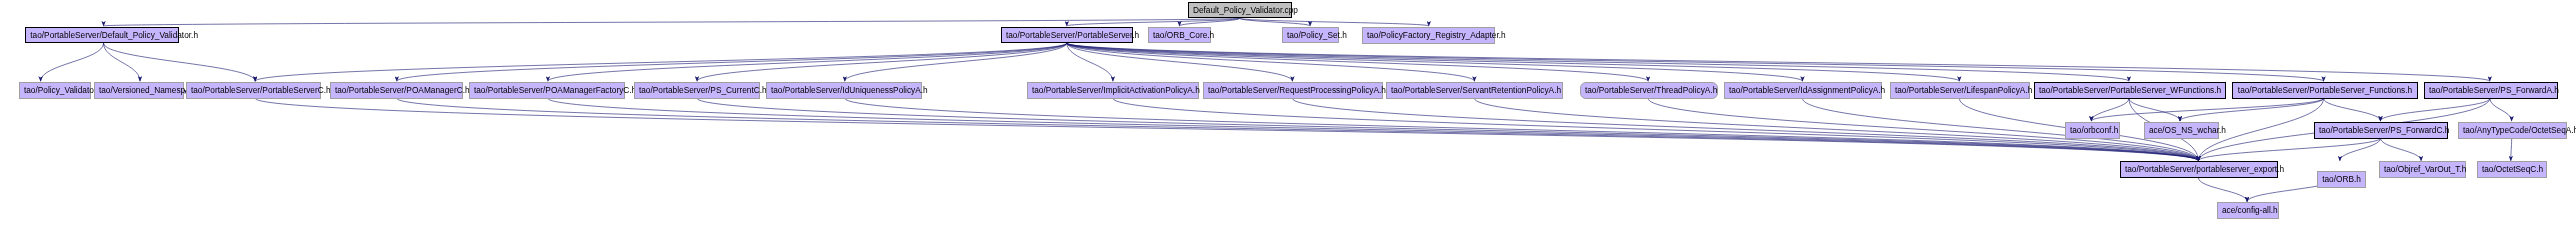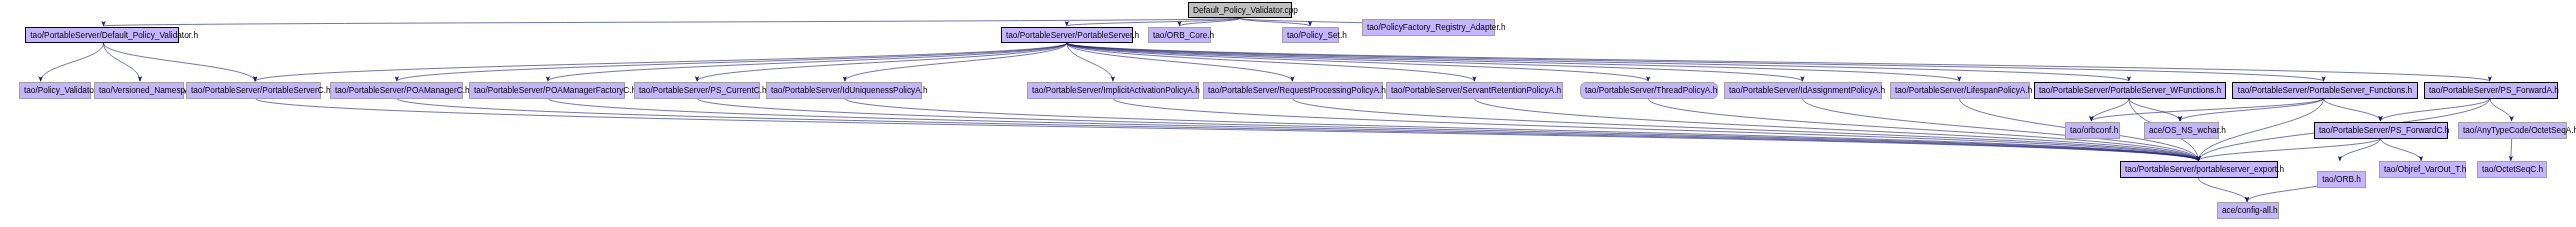--- a/index.html
+++ b/index.html
@@ -108,21 +108,21 @@
         <path d="M3545,178 C3545,228.85 3978,240.15 3978,291" marker-end="url(#arrow)"></path>
         <path d="M332,170 C334,164 334,164 336,170" marker-end="url(#arrow)"></path>
       </g>
   </svg>
   <div id="node-layer">
       <div class="node root" style="left: 1188px; top: 1.7px; width: 104px;">Default_Policy_Validator.cpp</div>
       <div class="node strong" style="left: 25.4px; top: 26.5px; width: 154px;">tao/PortableServer/Default_Policy_Validator.h</div>
       <div class="node strong" style="left: 1001px; top: 26.5px; width: 132px;">tao/PortableServer/PortableServer.h</div>
       <div class="node" style="left: 1148px; top: 26.5px; width: 63px;">tao/ORB_Core.h</div>
       <div class="node" style="left: 1282px; top: 26.5px; width: 57px;">tao/Policy_Set.h</div>
-      <div class="node" style="left: 1362px; top: 19px; width: 133px;">tao/PolicyFactory_Registry_Adapter.h</div>
+      <div class="node" style="left: 1362px; top: 27px; width: 133px;">tao/PolicyFactory_Registry_Adapter.h</div>
       <div class="node" style="left: 19px; top: 82px; width: 72px;">tao/Policy_Validator.h</div>
       <div class="node" style="left: 94px; top: 82px; width: 90px;">tao/Versioned_Namespace.h</div>
       <div class="node" style="left: 186px; top: 82px; width: 135px;">tao/PortableServer/PortableServerC.h</div>
       <div class="node" style="left: 330px; top: 82px; width: 133px;">tao/PortableServer/POAManagerC.h</div>
       <div class="node" style="left: 469px; top: 82px; width: 156px;">tao/PortableServer/POAManagerFactoryC.h</div>
       <div class="node" style="left: 634px; top: 82px; width: 126px;">tao/PortableServer/PS_CurrentC.h</div>
       <div class="node" style="left: 766px; top: 82px; width: 156px;">tao/PortableServer/IdUniquenessPolicyA.h</div>
       <div class="node" style="left: 1027px; top: 82px; width: 172px;">tao/PortableServer/ImplicitActivationPolicyA.h</div>
       <div class="node" style="left: 1203px; top: 82px; width: 180px;">tao/PortableServer/RequestProcessingPolicyA.h</div>
       <div class="node" style="left: 1386px; top: 82px; width: 177px;">tao/PortableServer/ServantRetentionPolicyA.h</div>

